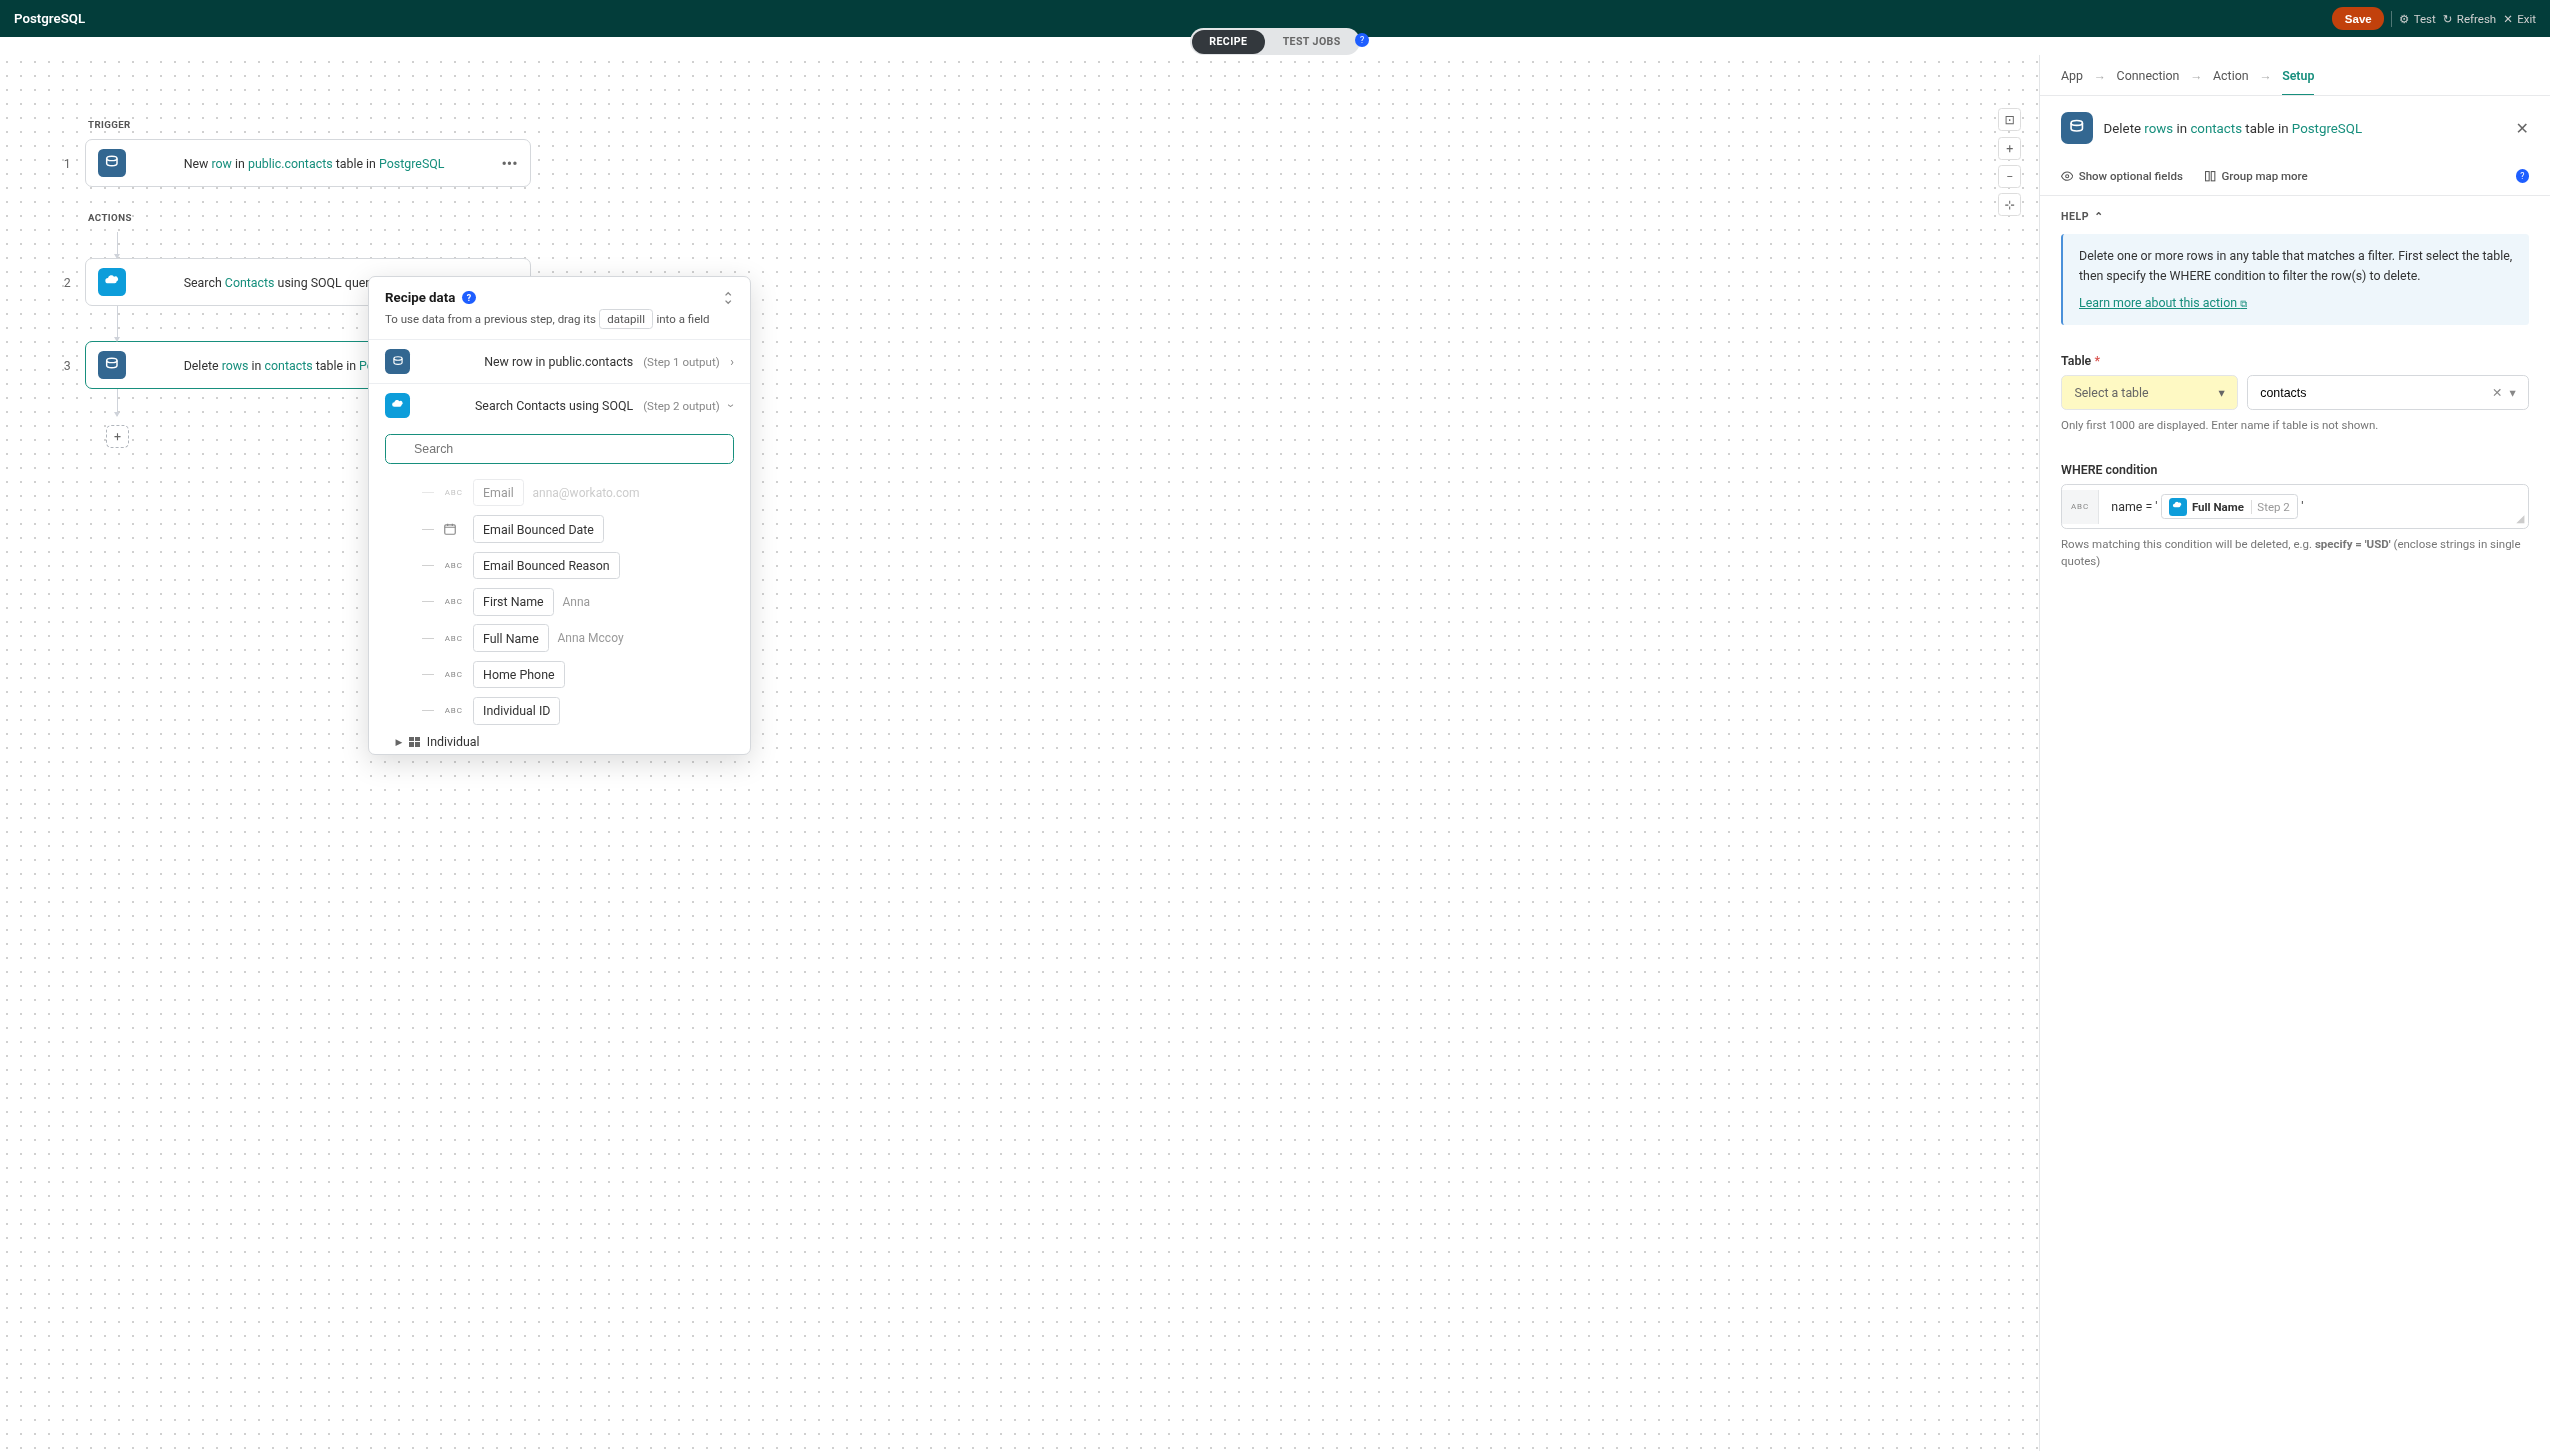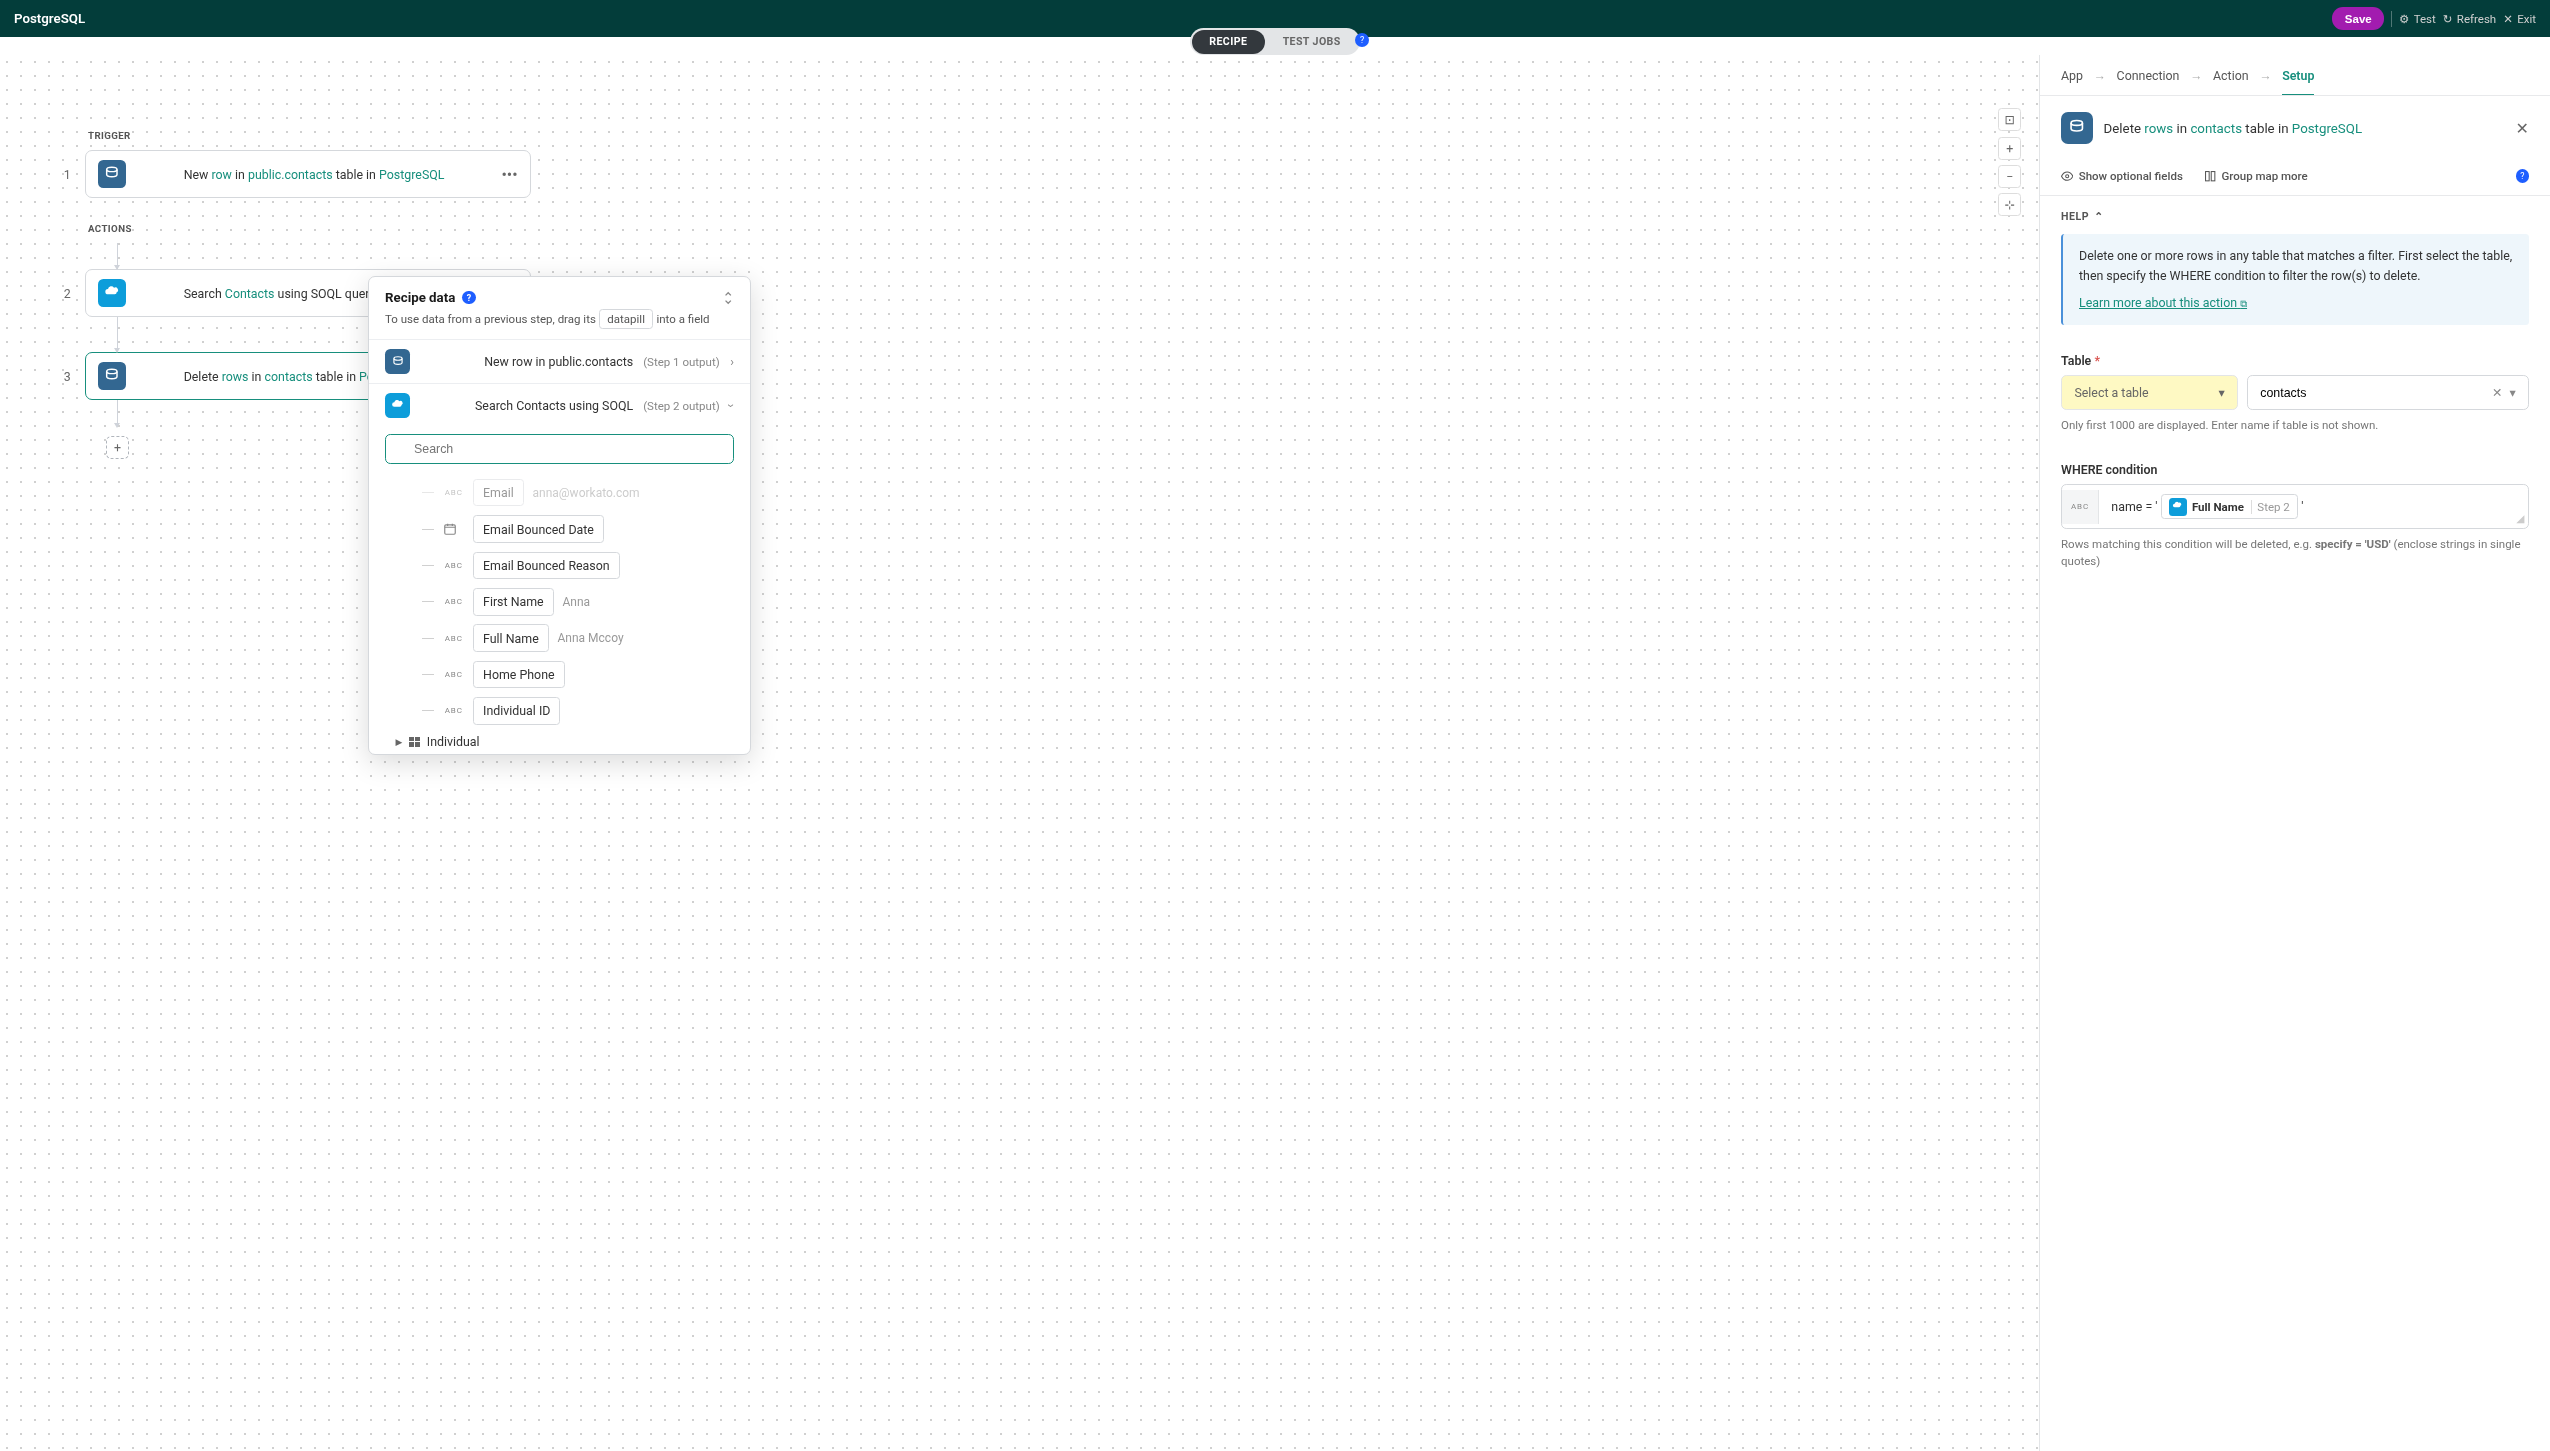--- a/index.html
+++ b/index.html
@@ -1,32 +1,32 @@
 <!DOCTYPE html>
 <html style="font-size:14px"><head>
 <meta charset="utf-8">
 <style>
 * { box-sizing: border-box; margin: 0; padding: 0; }
 body { font-family: -apple-system, BlinkMacSystemFont, "Segoe UI", Roboto, sans-serif; font-size: 12.4px; color: #333; background: #fff; }
 .header { background: #033d3a; height: 37px; display: flex; align-items: center; padding: 0 14px; justify-content: space-between; }
 .header-title { color: #fff; font-weight: 600; font-size: 13.3px; }
 .header-actions { display: flex; align-items: center; gap: 7px; }
-.btn-save { background: #a21caf; color: #fff; border: none; padding: 5.3px 12.4px; border-radius: 11px; font-weight: 600; cursor: pointer; font-size: 11.5px; }
+.btn-save { background: #c2410c; color: #fff; border: none; padding: 5.3px 12.4px; border-radius: 11px; font-weight: 600; cursor: pointer; font-size: 11.5px; }
 .header-divider { width: 0.9px; height: 16px; background: rgba(255,255,255,0.3); }
 .header-link { color: #d0d0d0; display: flex; align-items: center; gap: 4.4px; cursor: pointer; font-size: 11.5px; }
 .tabs-container { position: relative; display: flex; justify-content: center; margin-top: -8.9px; z-index: 10; }
 .tabs { display: flex; background: #e3e5e7; border-radius: 17.7px; padding: 1.8px; position: relative; align-items: center; }
 .tab { padding: 5.3px 17.7px; border-radius: 17.7px; font-size: 10.6px; font-weight: 700; letter-spacing: 0.4px; cursor: pointer; color: #666; }
 .tab.active { background: #33383d; color: #fff; }
 .help-badge { width: 14px; height: 14px; border-radius: 50%; background: #1e5eff; color: #fff; display: flex; align-items: center; justify-content: center; font-size: 8.9px; margin-left: 3.5px; position: absolute; right: -8.9px; top: 5.3px; }
 .main { display: flex; height: calc(100vh - 37px); }
 .canvas { flex: 1; position: relative; background: #fff; background-image: radial-gradient(circle, #d0d0d0 0.9px, transparent 0.9px); background-size: 14px 14px; overflow: hidden; min-width: 0; }
 .zoom-controls { position: absolute; right: 17.7px; top: 53px; display: flex; flex-direction: column; gap: 5.3px; }
 .zoom-btn { width: 23px; height: 23px; background: #fff; border: 0.9px solid #ddd; border-radius: 3.5px; display: flex; align-items: center; justify-content: center; cursor: pointer; font-size: 12.4px; color: #666; }
-.flow { position: absolute; left: 53px; top: 75px; width: 478px; }
+.flow { position: absolute; left: 53px; top: 64px; width: 478px; }
 .section-label { font-size: 9.7px; font-weight: 700; letter-spacing: 0.4px; color: #555; margin-bottom: 8.9px; margin-left: 35px; }
 .step-row { display: flex; align-items: center; gap: 14px; margin-bottom: 0; }
 .step-num { width: 17.7px; text-align: right; color: #666; font-size: 12.4px; }
 .step-card { flex: 1; background: #fff; border: 0.9px solid #d5d8dc; border-radius: 7px; padding: 8.9px 12.4px; display: flex; align-items: center; gap: 10.6px; }
 .step-card.selected { border: 1.8px solid #178f7d; }
 .step-icon { width: 28px; height: 28px; border-radius: 5.3px; display: flex; align-items: center; justify-content: center; flex-shrink: 0; }
 .pg-icon { background: #336791; color: #fff; }
 .sf-icon { background: #0d9dda; color: #fff; }
 .step-text { font-size: 12.4px; color: #333; padding-left: 47px; }
 .step-link { color: #178f7d; }

